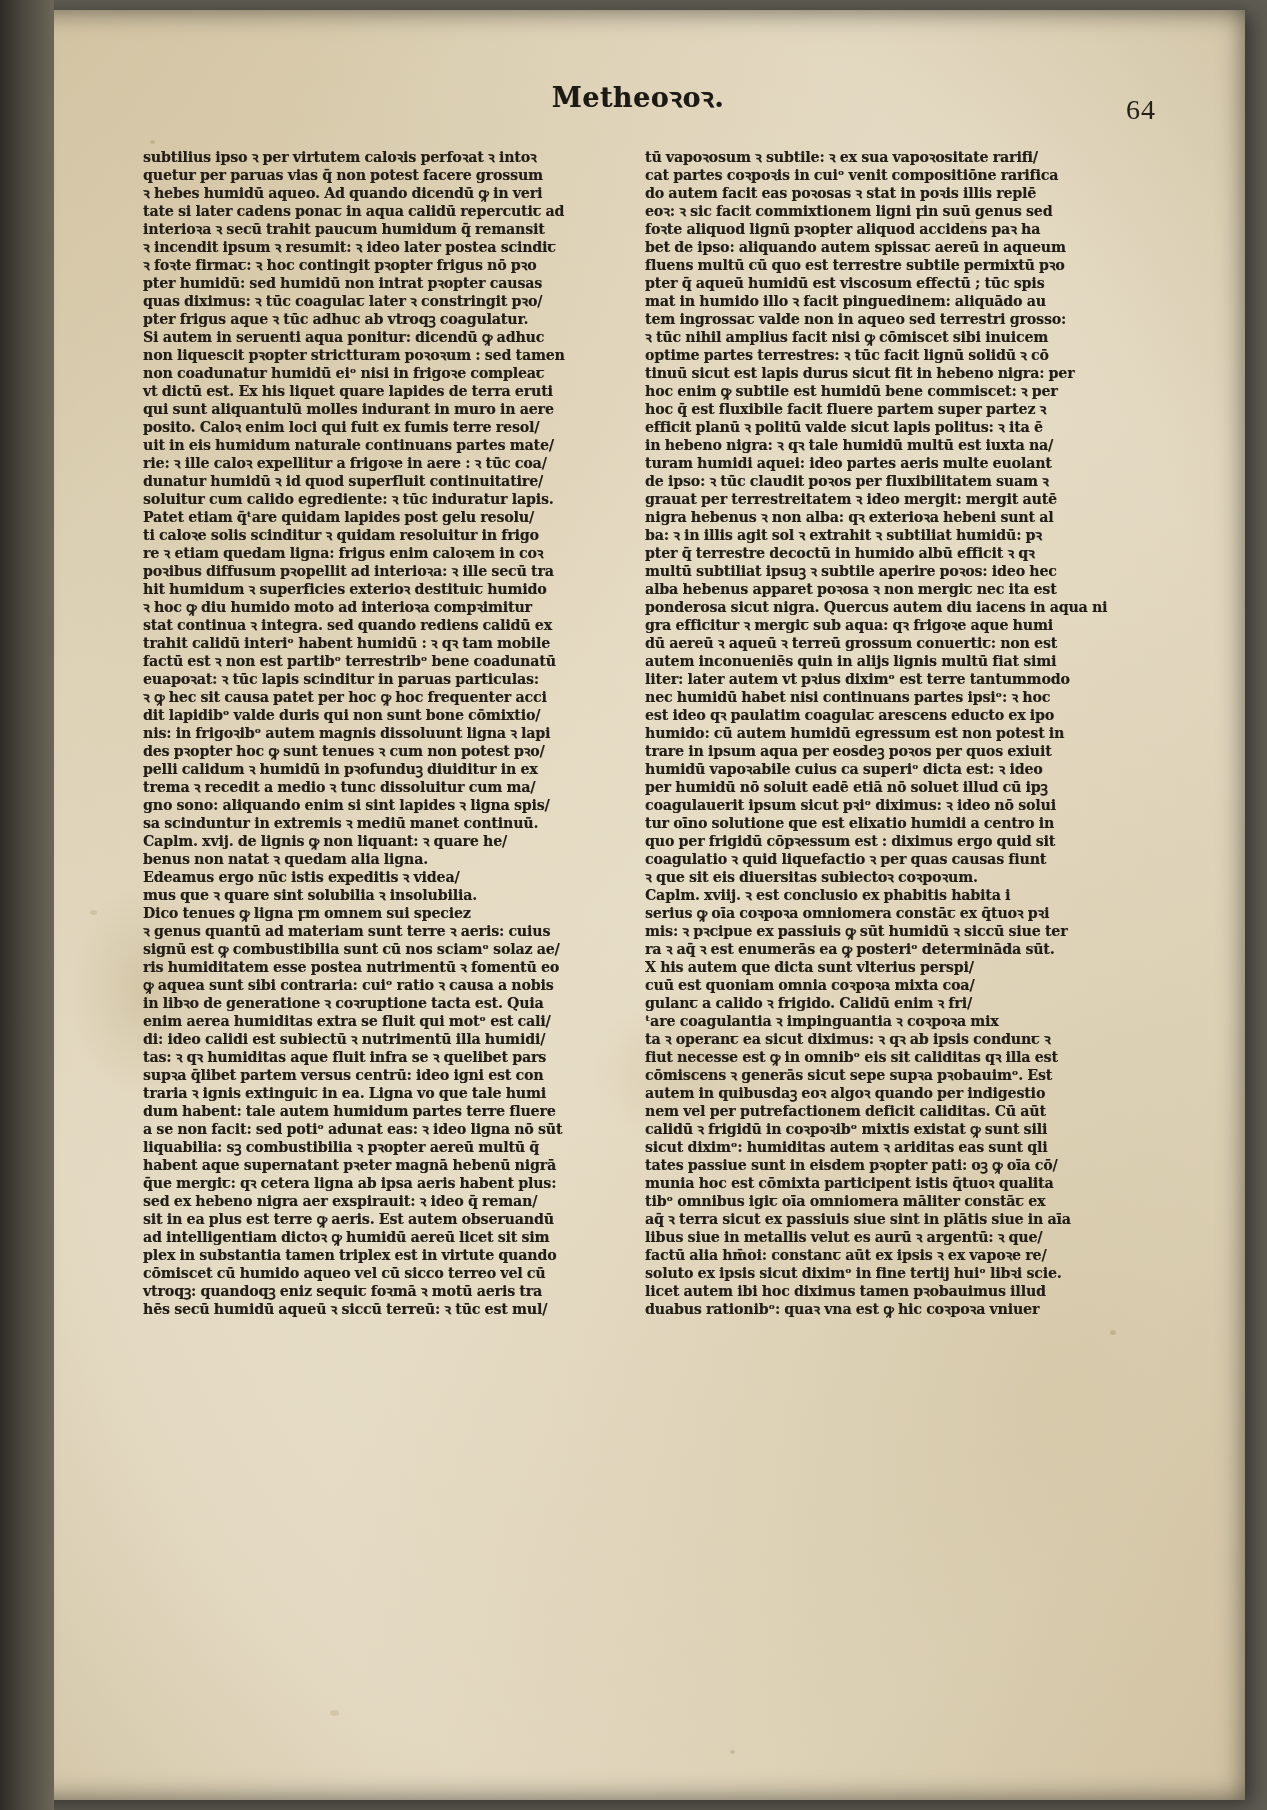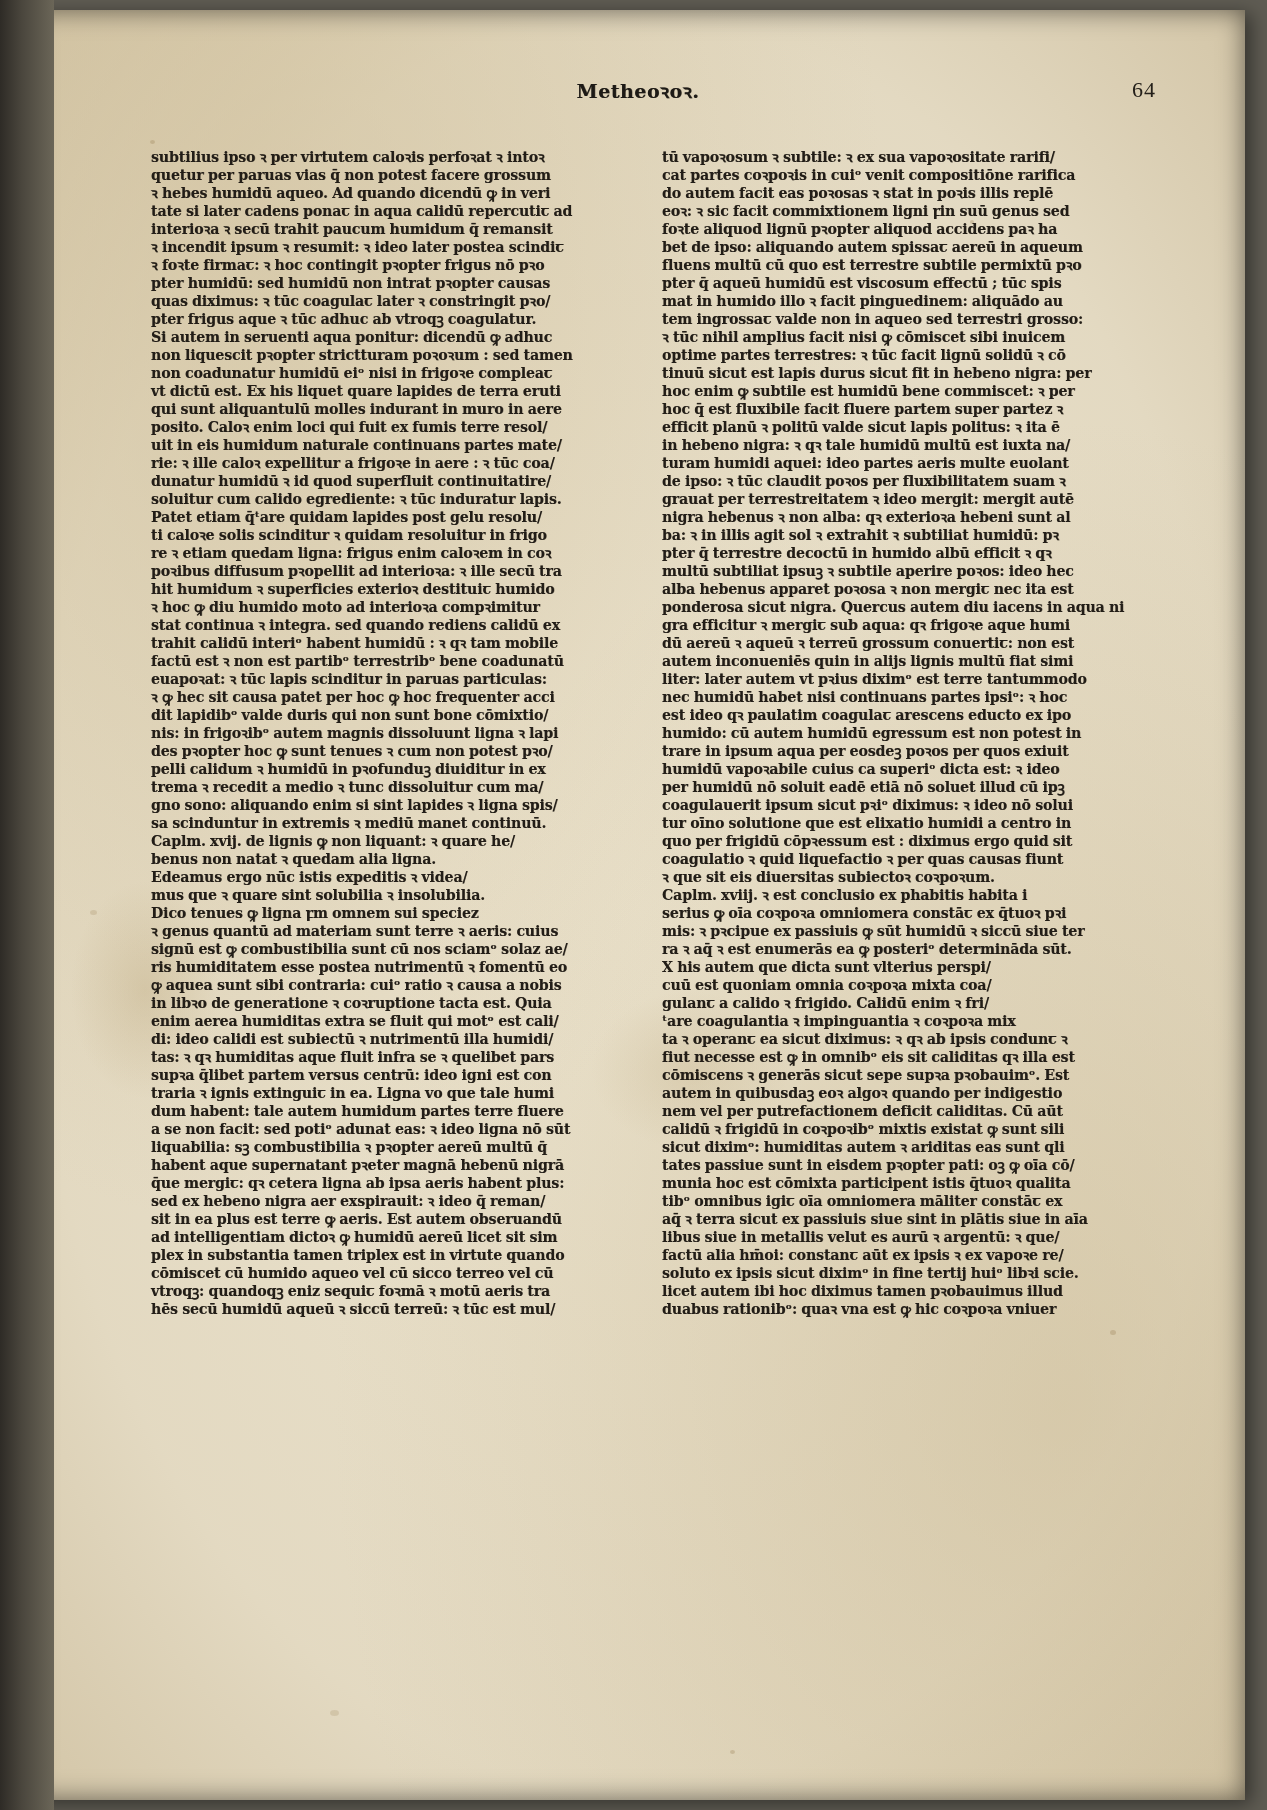--- a/index.html
+++ b/index.html
@@ -66,44 +66,44 @@
     position: relative;
     height: 56px;
   }
   #running-title {
     position: absolute;
     left: 330px;
     top: 8px;
     width: 340px;
     text-align: center;
     font-family: "DejaVu Serif", serif;
-    font-size: 19px;
+    font-size: 27px;
     font-weight: bold;
     color: #1d1a16;
     letter-spacing: 0.5px;
     text-shadow: 0.4px 0.3px 0 rgba(40,32,22,0.55);
   }
   #folio-number {
     position: absolute;
     right: -8px;
-    top: 7px;
+    top: 24px;
     font-family: "Liberation Serif", serif;
-    font-size: 22px;
+    font-size: 28px;
     color: #24201a;
     letter-spacing: 1px;
   }
 
   
   #columns {
     position: absolute;
     top: 78px;
-    left: 13px;
+    left: 5px;
     width: 1010px;
     display: flex;
-    gap: 35px;
+    gap: 26px;
   }
   .column {
     width: 476px;
   }
 
   .tblock {
     font-family: "DejaVu Serif", serif;
     font-size: 14.1px;
     line-height: 18.0px;
     color: #221d17;

